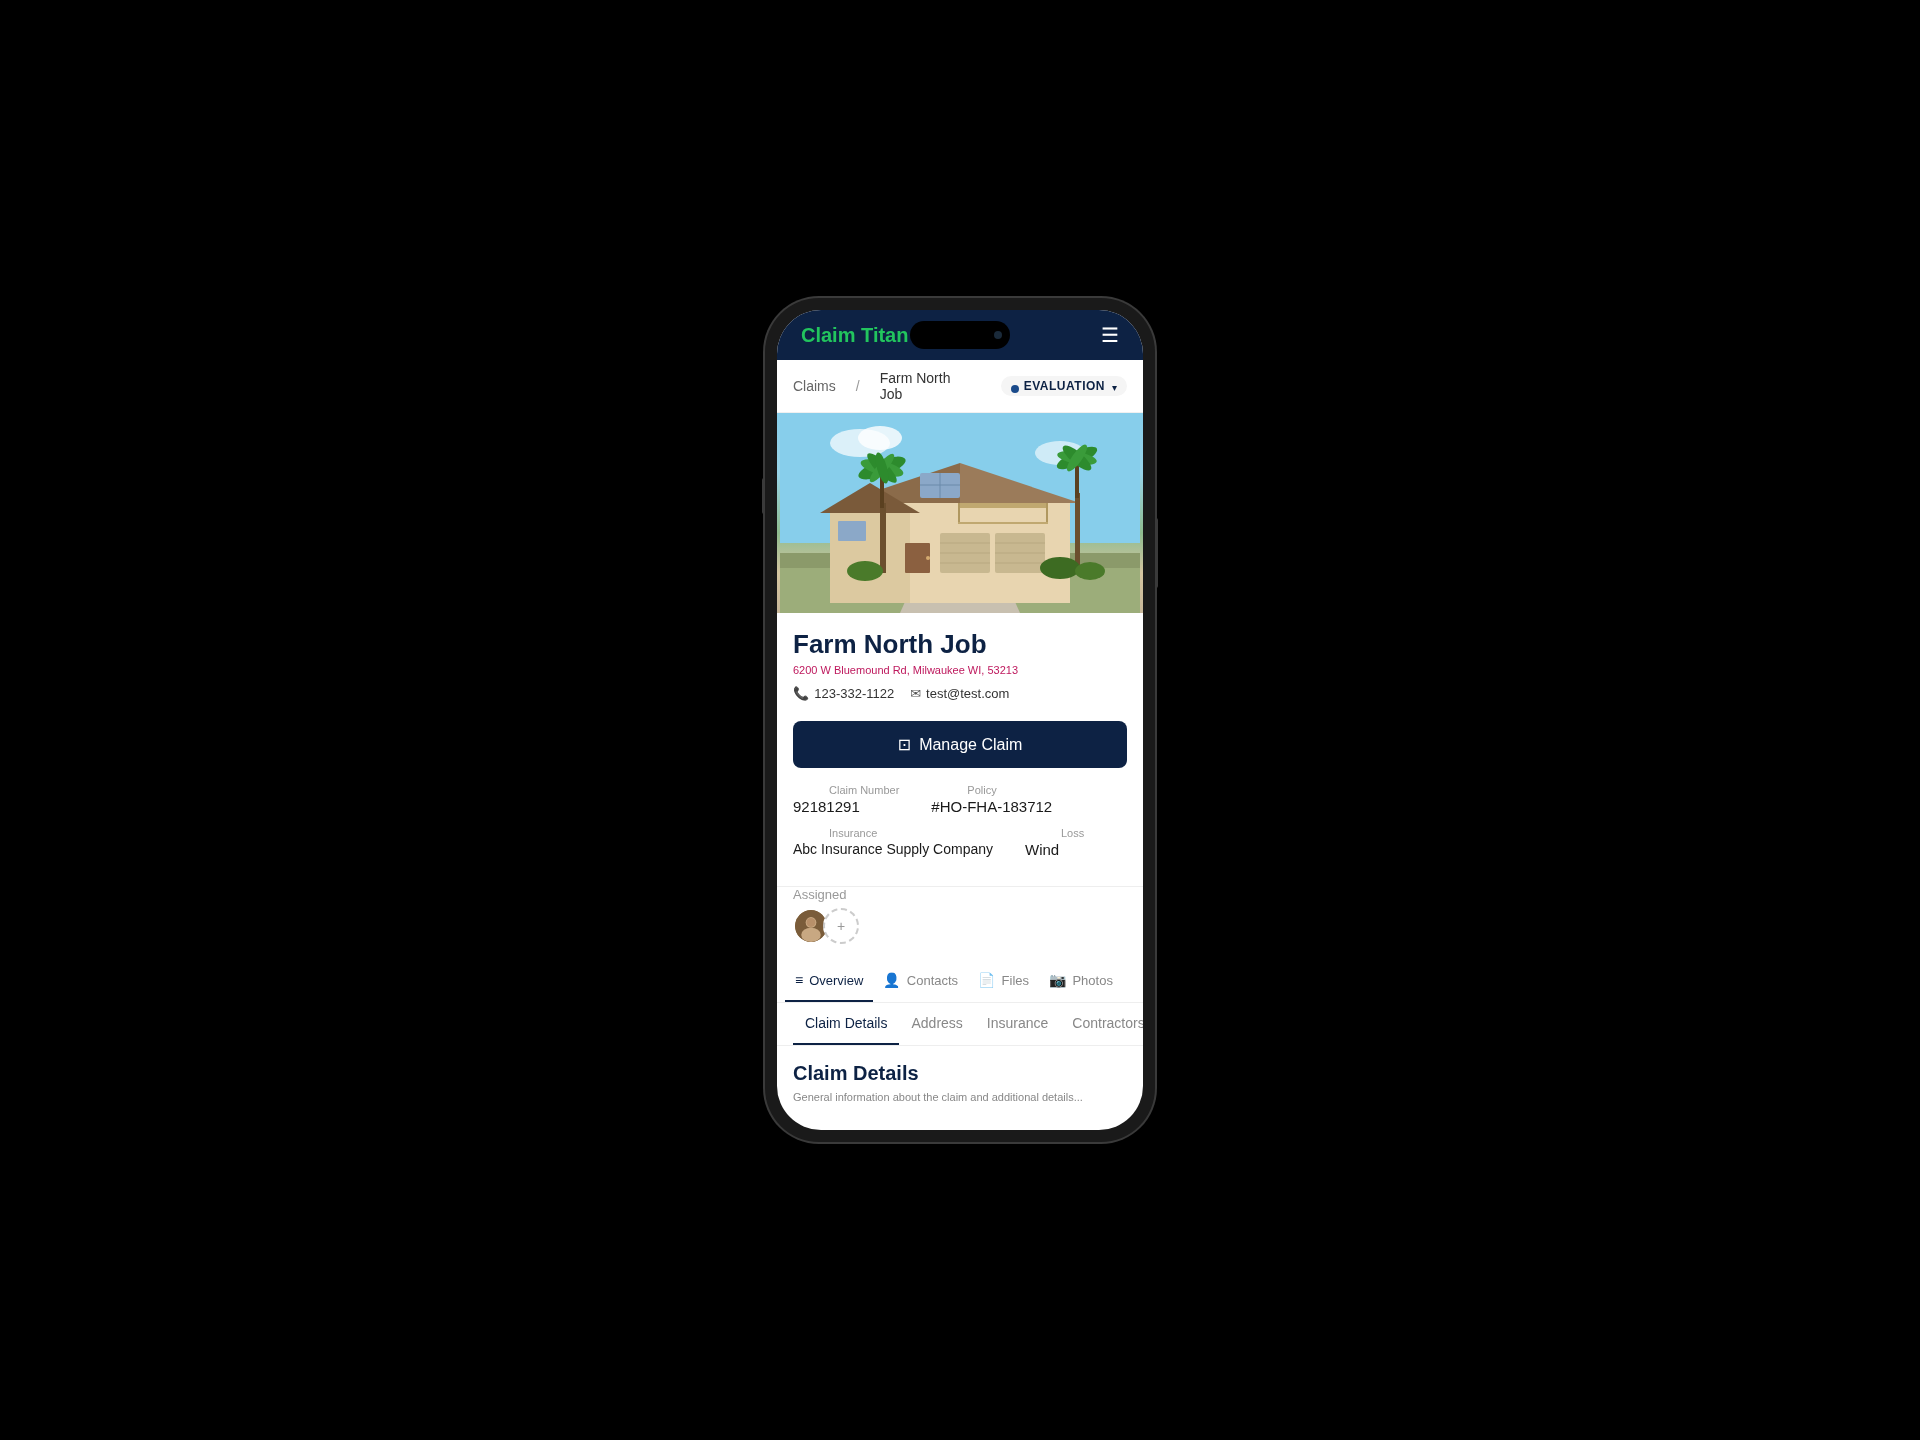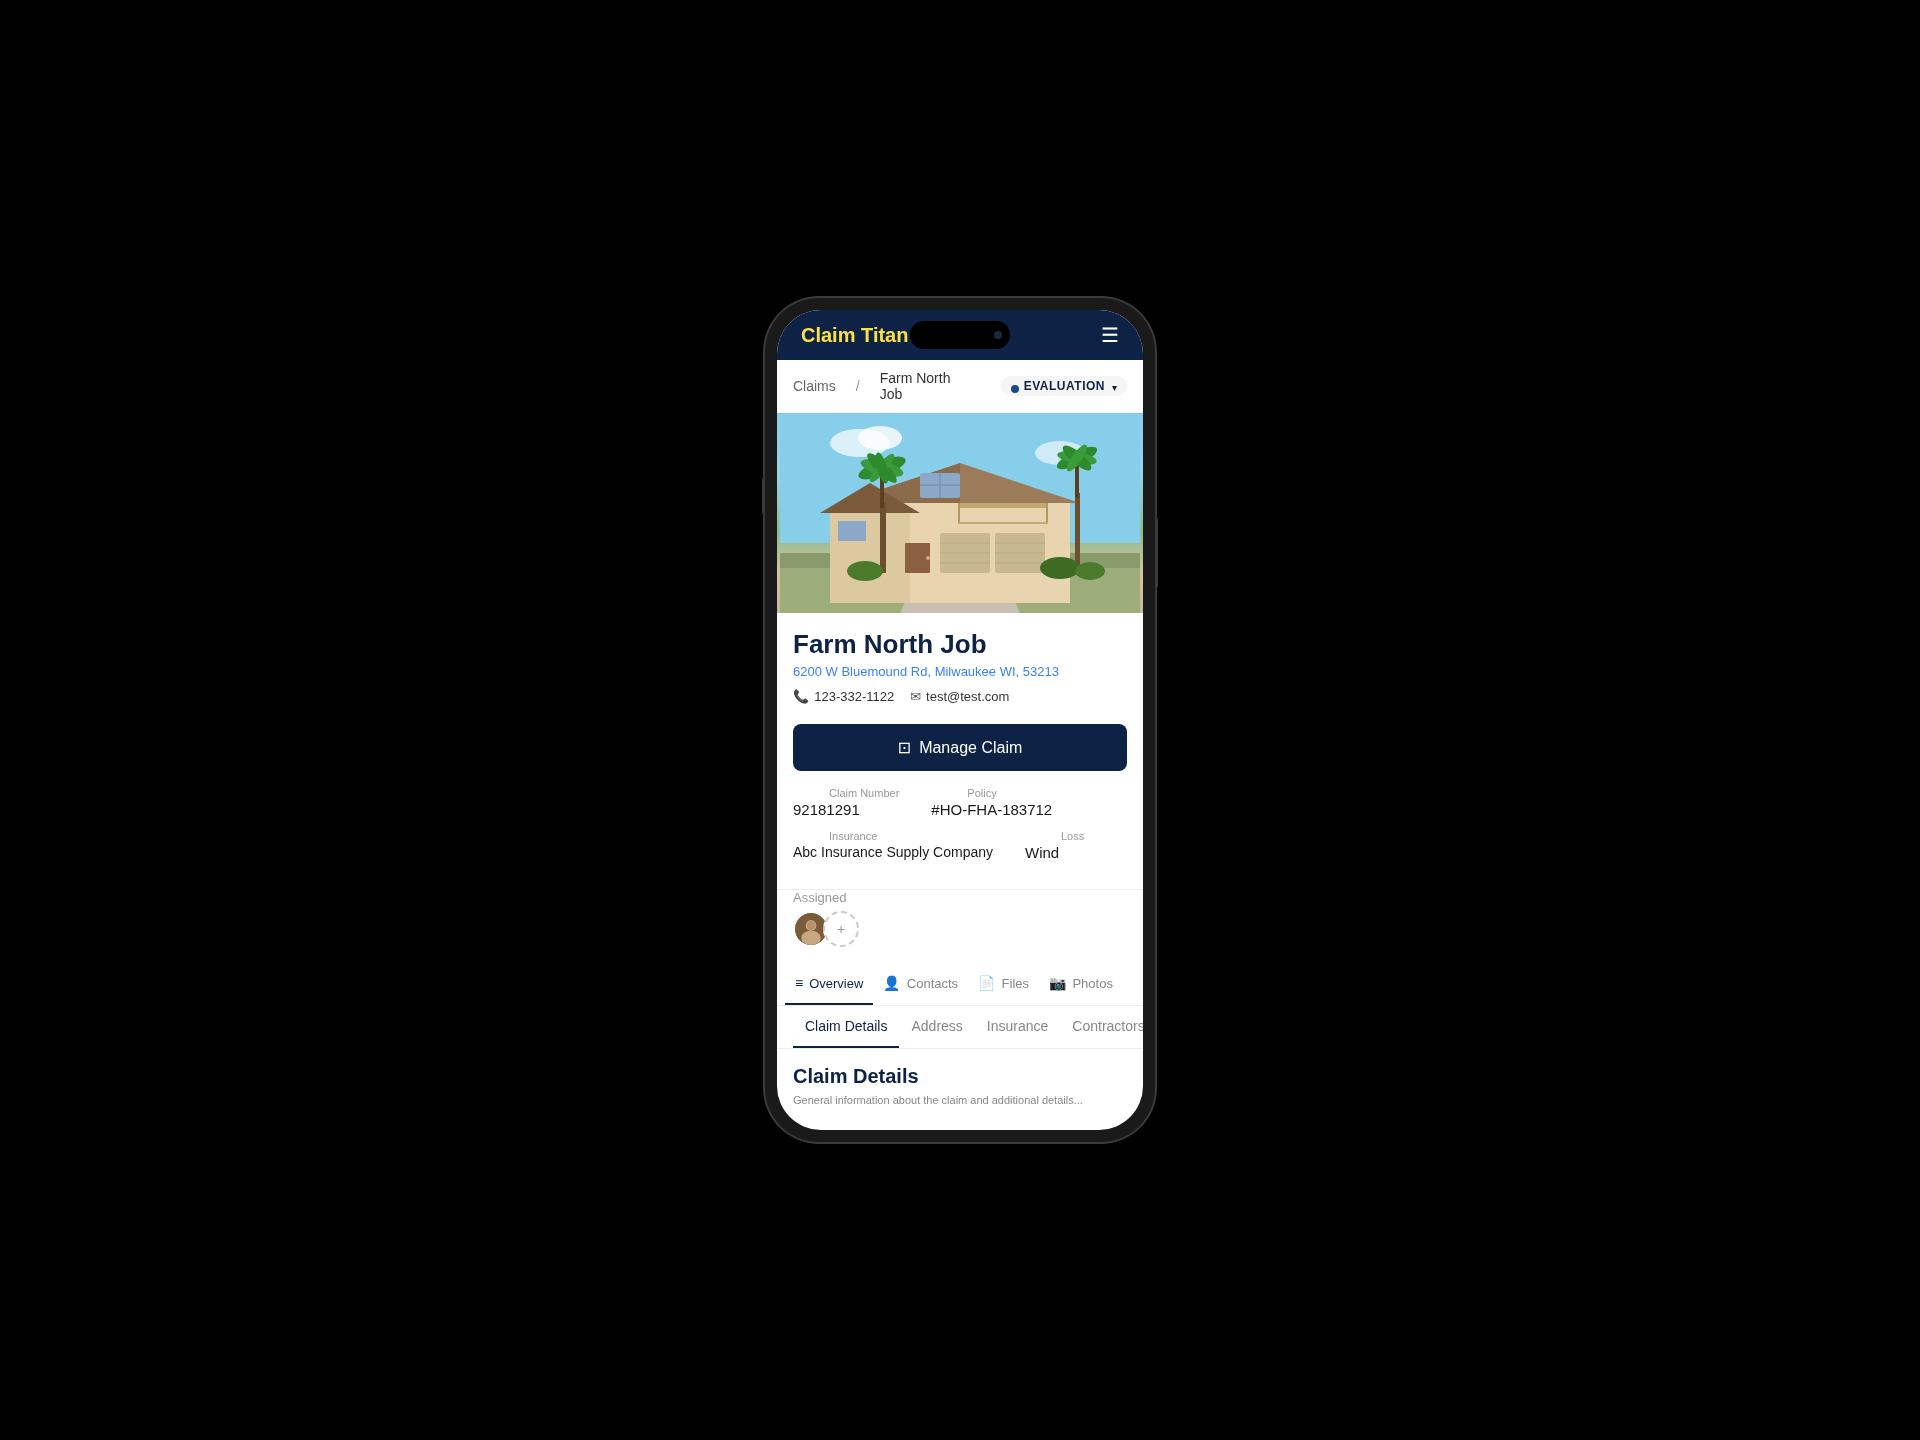--- a/index.html
+++ b/index.html
@@ -38,21 +38,21 @@
       background: #0d2244;
       height: 50px;
       display: flex;
       align-items: center;
       justify-content: space-between;
       padding: 0 24px;
       flex-shrink: 0;
     }
 
     .status-bar-title {
-      color: #fde047;
+      color: #22c55e;
       font-size: 20px;
       font-weight: 600;
     }
 
     .dynamic-island {
       width: 100px;
       height: 28px;
       background: #000;
       border-radius: 20px;
       position: absolute;
@@ -168,22 +168,22 @@
     }
 
     .property-name {
       font-size: 26px;
       font-weight: 700;
       color: #0d2244;
       margin-bottom: 4px;
     }
 
     .property-address {
-      font-size: 13px;
-      color: #3b82f6;
+      font-size: 11px;
+      color: #be185d;
       margin-bottom: 10px;
     }
 
     .contact-row {
       display: flex;
       align-items: center;
       gap: 16px;
       margin-bottom: 12px;
     }
 

